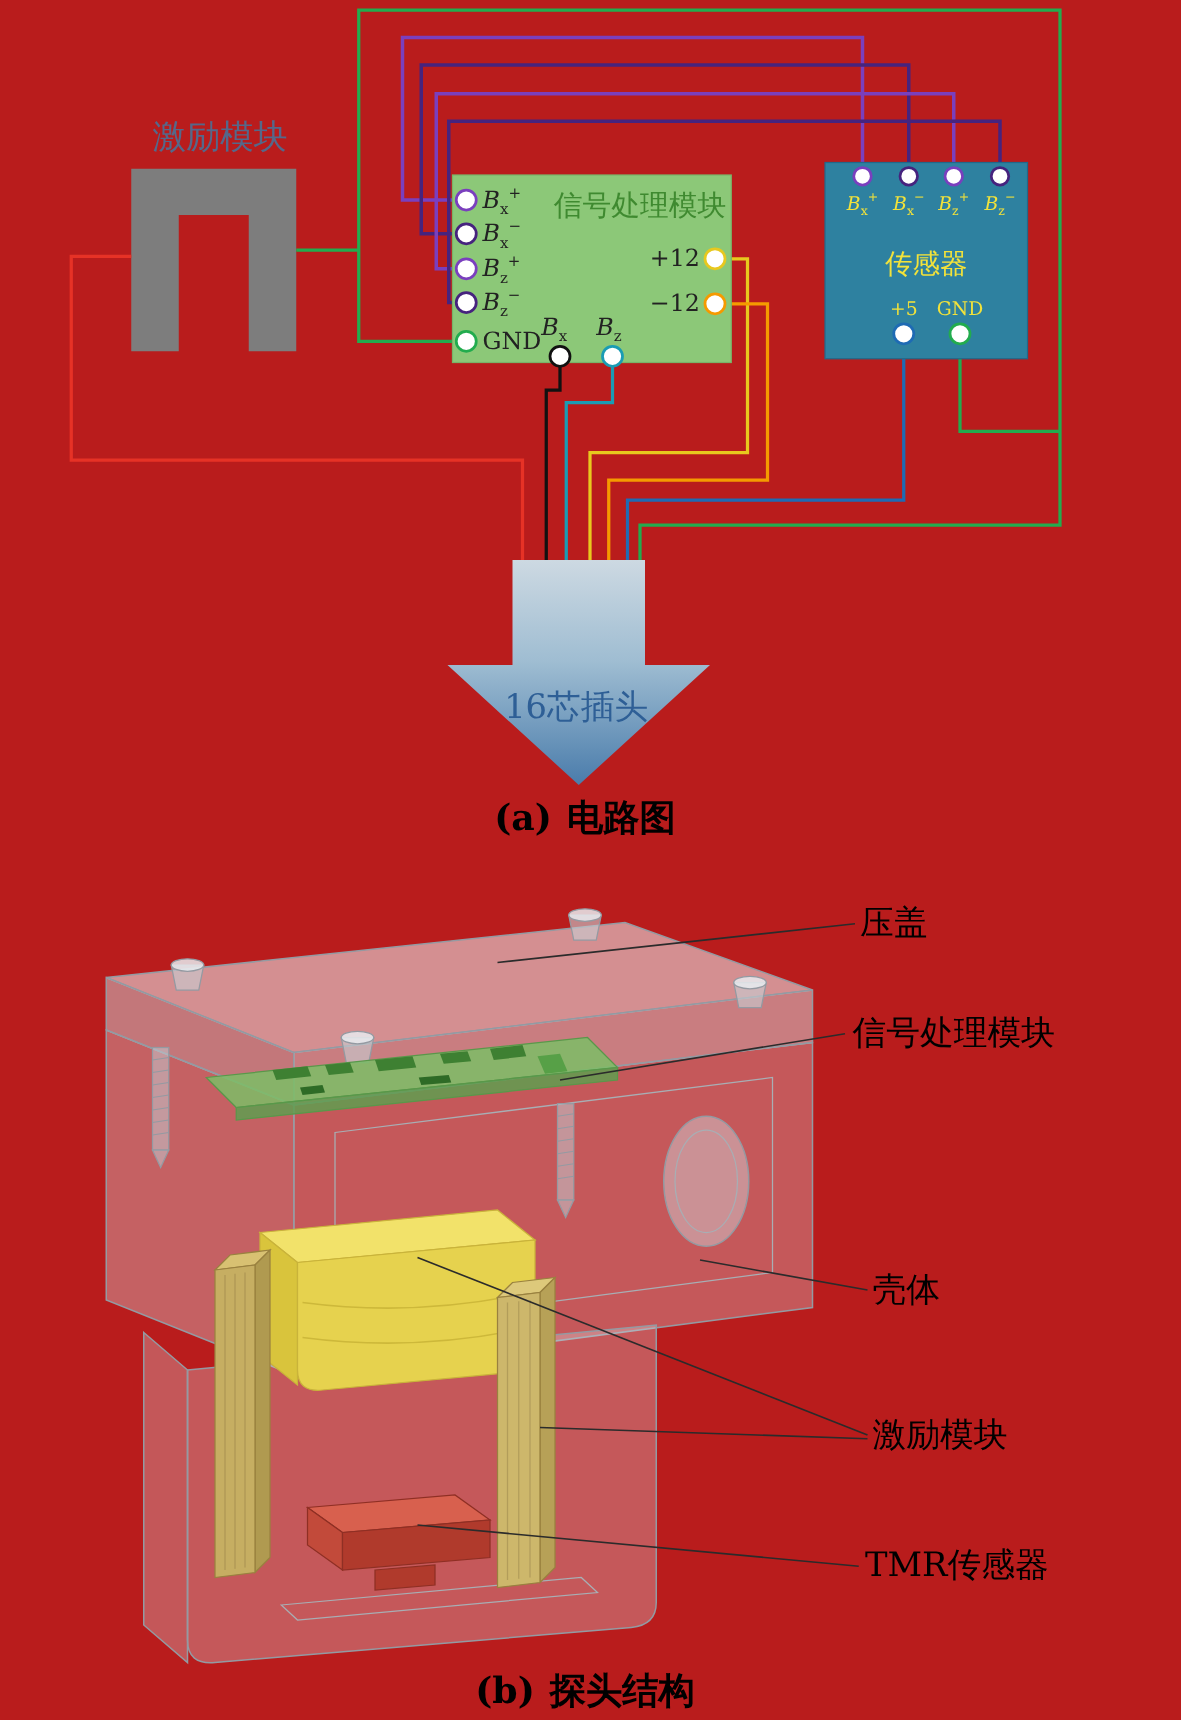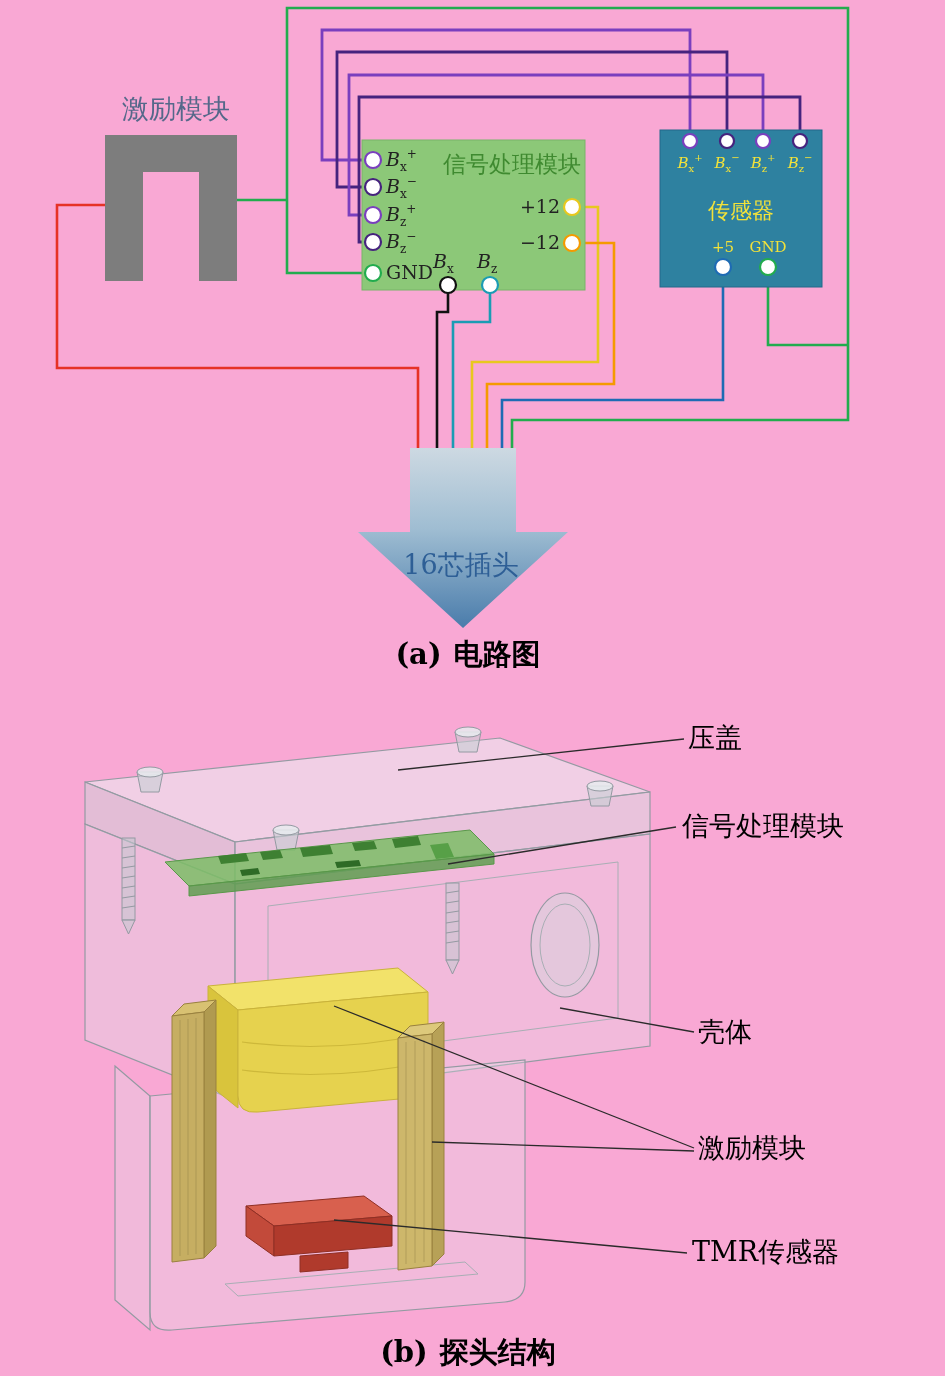--- a/index.html
+++ b/index.html
@@ -1,16 +1,16 @@
 <!DOCTYPE html>
 <html><head>
 <meta charset="utf-8">
 <style>
   html,body{margin:0;padding:0;background:#ffffff;}
-  .canvas{position:relative;width:945px;height:1376px;background:#f9a8d4;overflow:hidden;
+  .canvas{position:relative;width:945px;height:1376px;background:#b91c1c;overflow:hidden;
           font-family:"DejaVu Serif","Liberation Serif",serif;}
   svg{position:absolute;left:0;top:0;}
   text{font-family:"DejaVu Serif","Liberation Serif",serif;}
   .wire{fill:none;stroke-width:2.6px;}
   .rail{fill:none;stroke-width:2.8px;}
   .pin{fill:#ffffff;stroke-width:2.2px;}
   .pinlabel{font-size:19px;fill:#222222;}
   .sensorpinlabel{font-size:15px;fill:#f2e23a;}
   .leader{stroke:#2b2b2b;stroke-width:1.3px;fill:none;}
   .blabel{font-size:27px;fill:#000000;}

